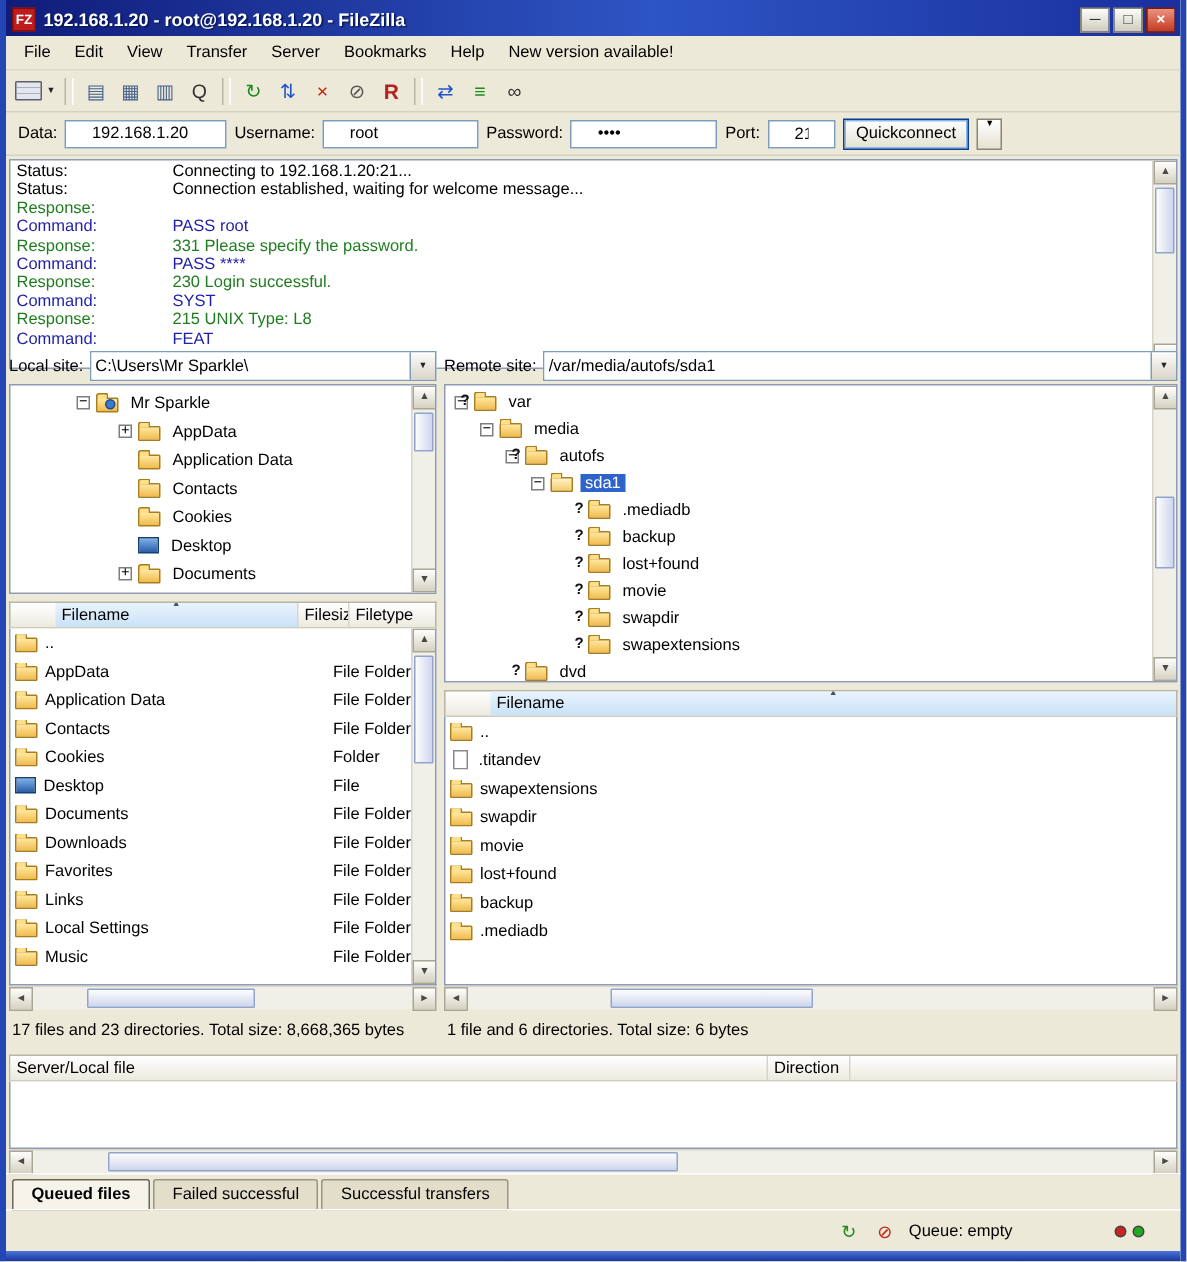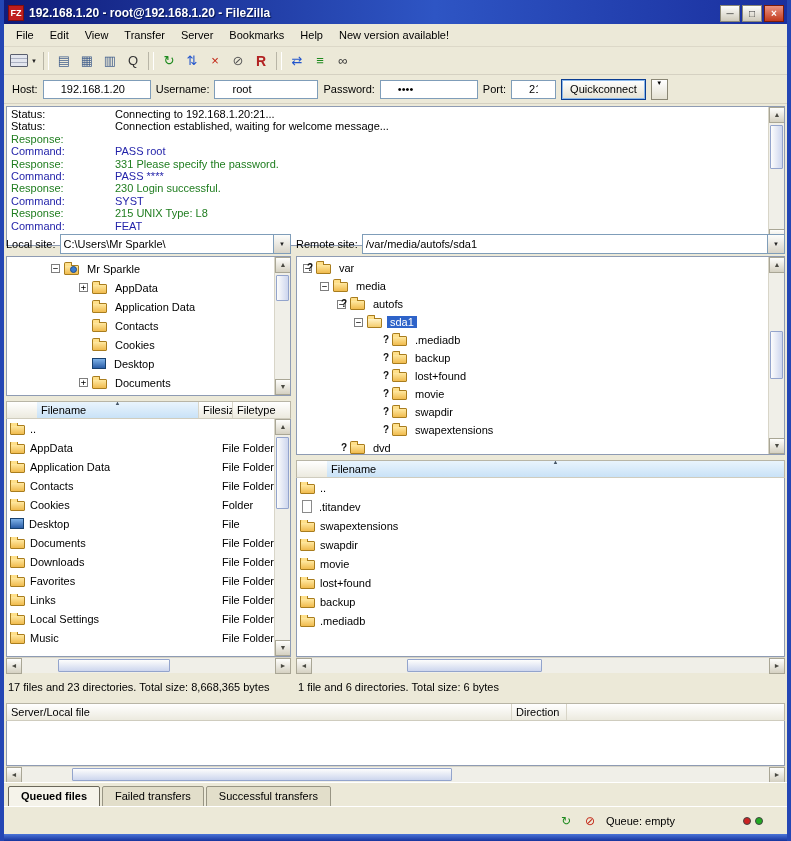--- a/index.html
+++ b/index.html
@@ -213,21 +213,21 @@
       </div>
     <div class="tbtn">
         <span class="tb-g c-green">≡</span>
       </div>
     <div class="tbtn">
         <span class="tb-g c-dark">∞</span>
       </div>
   </div>
 
   <div class="quickbar">
-    <span class="qc-label">Host:</span>
+    <span class="qc-label">Data:</span>
     <input class="qc-input w-host" value="192.168.1.20" style="">
     <span class="qc-label">Username:</span>
     <input class="qc-input w-user" value="root" style="">
     <span class="qc-label">Password:</span>
     <input class="qc-input w-pass" value="••••" style="">
     <span class="qc-label">Port:</span>
     <input class="qc-input w-port" value="21" style="">
     <button class="qc-btn">Quickconnect</button>
     <div class="qc-drop">▼</div>
   </div>
@@ -642,21 +642,21 @@
       <div class="sbtn">◄</div>
       <div class="strack">
           <div class="sthumb" style="left:50px;width:380px;"></div>
         </div>
       <div class="sbtn">►</div>
     </div>
   </div>
 
   <div class="tabs">
     <div class="tab active">Queued files</div>
-    <div class="tab">Failed transfers</div>
+    <div class="tab">Failed successful</div>
     <div class="tab">Successful transfers</div>
   </div>
 
   <div class="statusbar">
     <div class="sb-right">
       <span class="sb-ic c-green">↻</span>
       <span class="sb-ic c-red">⊘</span>
       <span>Queue: empty</span>
       <div class="leds">
         <div class="led red"></div>

